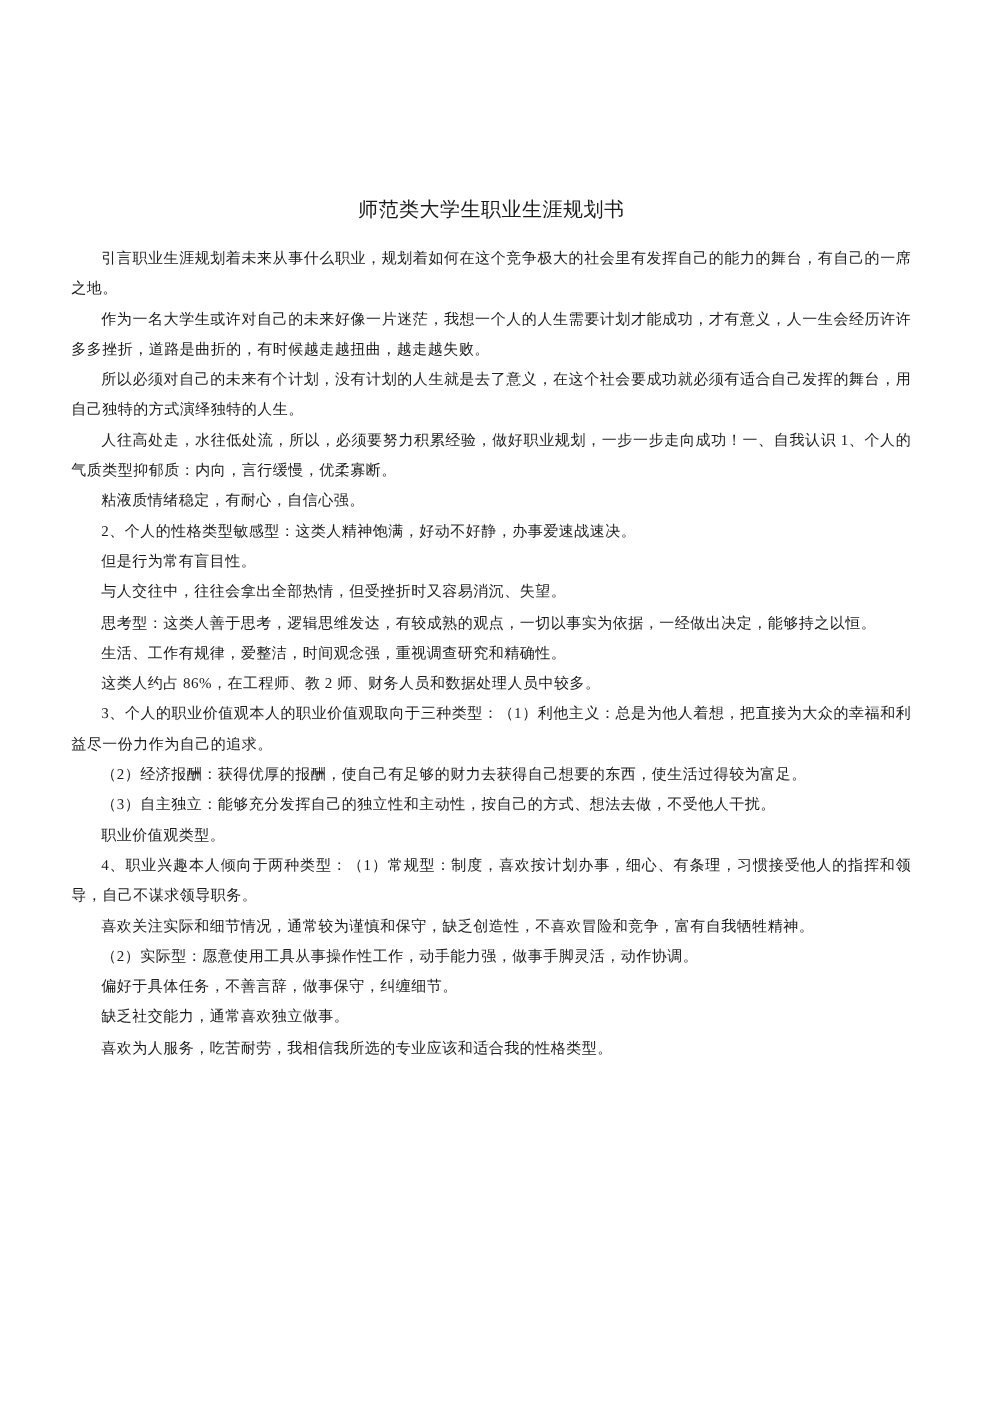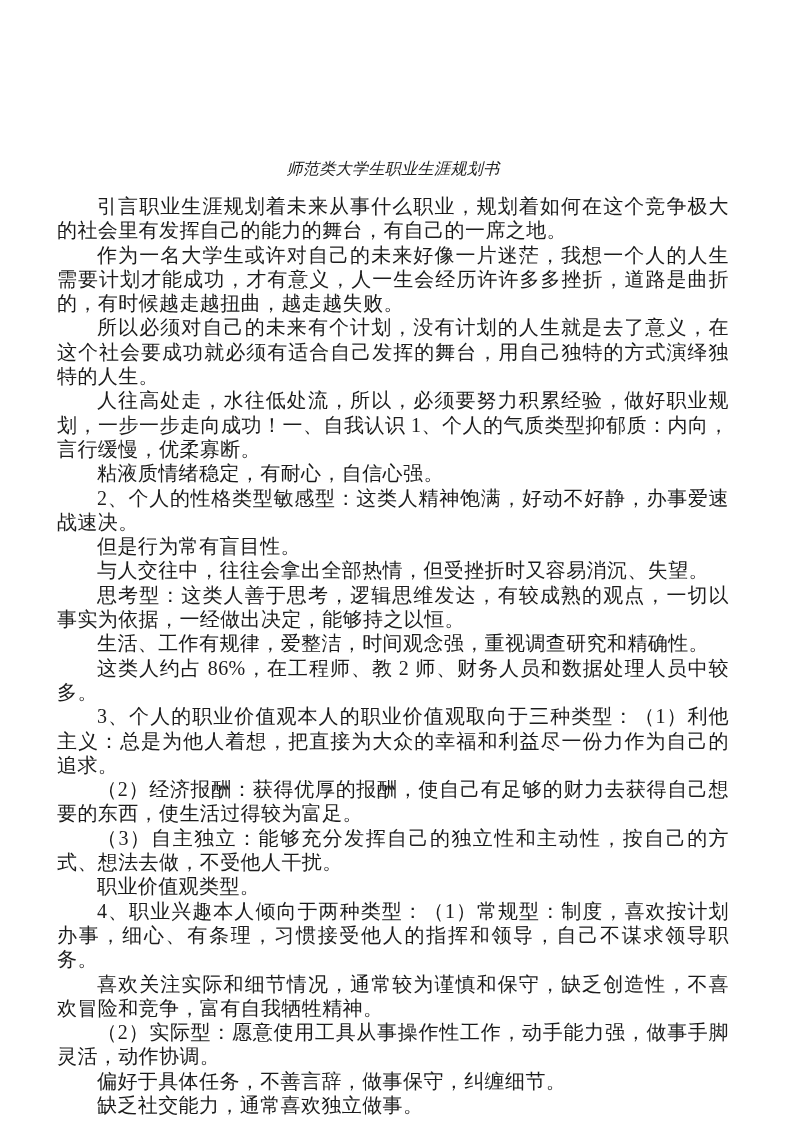--- a/index.html
+++ b/index.html
@@ -23,25 +23,24 @@
     width: 672px;
   }
   .doc-title {
     margin: 0 0 13px 0;
     font-size: 16px;
     font-weight: normal;
     line-height: 24px;
     text-align: center;
     letter-spacing: 0.4px;
     color: #1c1c1c;
-    font-style: italic;
   }
   .doc-body p.para {
     margin: 0;
-    font-size: 20px;
+    font-size: 12px;
     line-height: 24.3px;
     letter-spacing: 0.4px;
     text-indent: 2em;
     text-align: justify;
     color: #1c1c1c;
     word-break: normal;
     overflow-wrap: break-word;
   }
 </style>
 </head>
@@ -64,15 +63,16 @@
         <p class="para">这类人约占 86%，在工程师、教 2 师、财务人员和数据处理人员中较多。</p>
         <p class="para">3、个人的职业价值观本人的职业价值观取向于三种类型：（1）利他主义：总是为他人着想，把直接为大众的幸福和利益尽一份力作为自己的追求。</p>
         <p class="para">（2）经济报酬：获得优厚的报酬，使自己有足够的财力去获得自己想要的东西，使生活过得较为富足。</p>
         <p class="para">（3）自主独立：能够充分发挥自己的独立性和主动性，按自己的方式、想法去做，不受他人干扰。</p>
         <p class="para">职业价值观类型。</p>
         <p class="para">4、职业兴趣本人倾向于两种类型：（1）常规型：制度，喜欢按计划办事，细心、有条理，习惯接受他人的指挥和领导，自己不谋求领导职务。</p>
         <p class="para">喜欢关注实际和细节情况，通常较为谨慎和保守，缺乏创造性，不喜欢冒险和竞争，富有自我牺牲精神。</p>
         <p class="para">（2）实际型：愿意使用工具从事操作性工作，动手能力强，做事手脚灵活，动作协调。</p>
         <p class="para">偏好于具体任务，不善言辞，做事保守，纠缠细节。</p>
         <p class="para">缺乏社交能力，通常喜欢独立做事。</p>
+        <p class="para">喜欢为人服务，吃苦耐劳，我相信我所选的专业应该和适合我的性格类型。</p>
       </div>
   </div>
 </div>
 
 </body></html>

